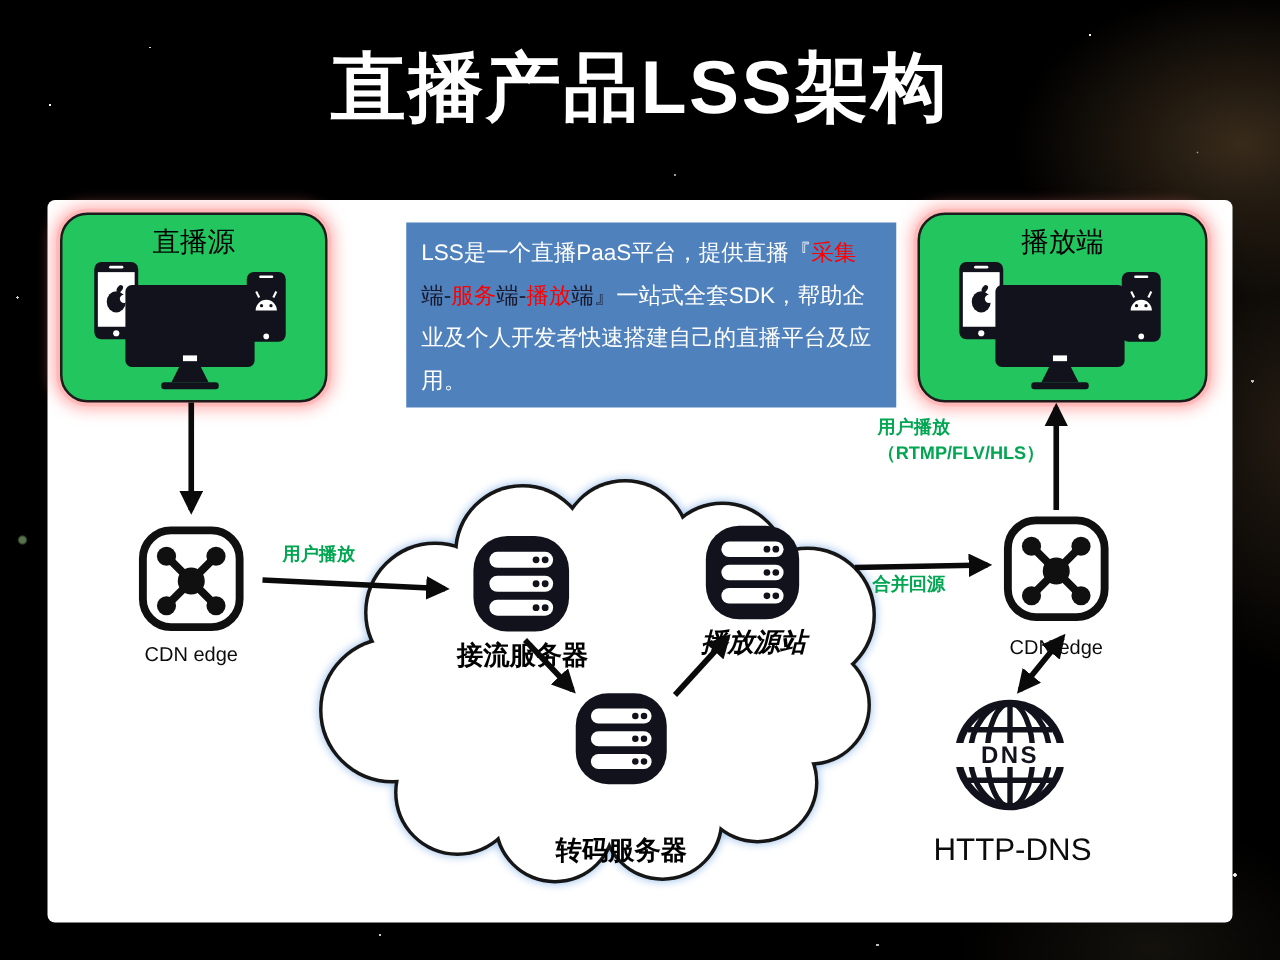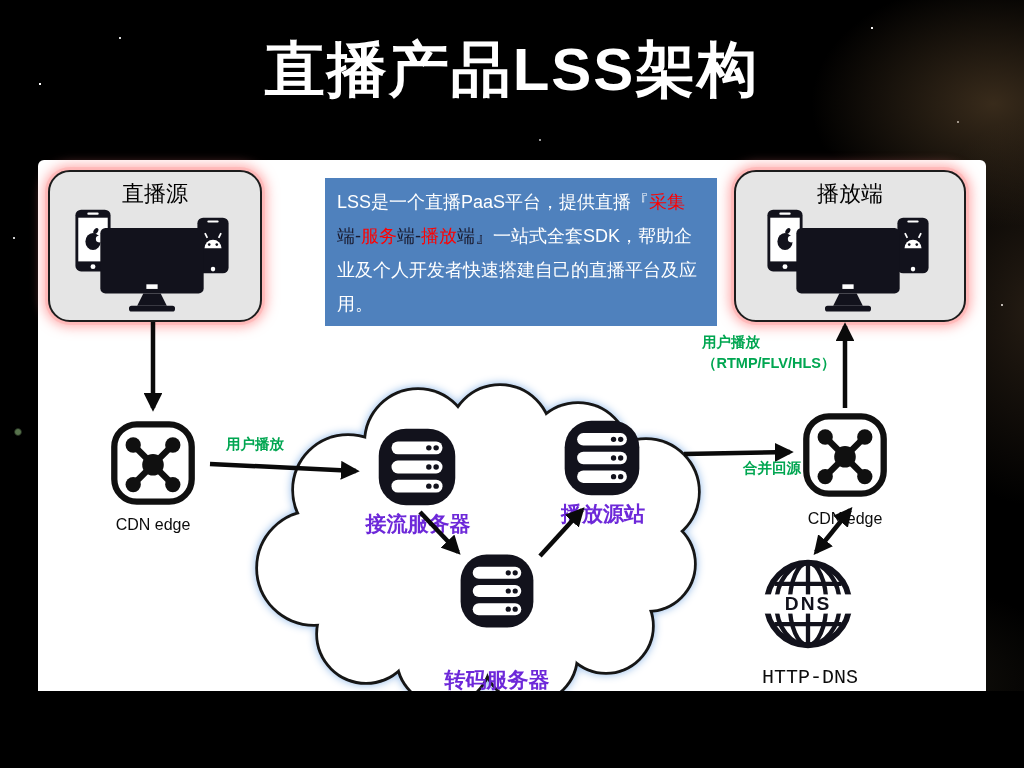--- a/index.html
+++ b/index.html
@@ -1,17 +1,17 @@
 <!DOCTYPE html>
 <html><head>
 <meta charset="utf-8">
 <style>
   html,body{margin:0;padding:0;background:#000;}
   #stage{
-    position:relative;width:1024px;height:691px;overflow:hidden;
+    position:relative;width:1024px;height:768px;overflow:hidden;
     font-family:"Liberation Sans",sans-serif;
     background-color:#000;
     background-image:
       radial-gradient(ellipse 280px 190px at 97% 15%, rgba(125,95,60,.45), transparent 65%),
       radial-gradient(ellipse 200px 300px at 101% 45%, rgba(105,80,55,.35), transparent 65%),
       radial-gradient(ellipse 220px 140px at 90% 99%, rgba(80,70,50,.25), transparent 70%),
       radial-gradient(6px 6px at 18px 432px, rgba(160,210,140,.55) 40%, transparent 70%),
       radial-gradient(2px 2px at 40px 84px, #fff 50%, transparent 55%),
       radial-gradient(1.5px 1.5px at 120px 38px, rgba(255,255,255,.85) 50%, transparent 55%),
       radial-gradient(2px 2px at 872px 28px, #fff 50%, transparent 55%),
@@ -27,21 +27,21 @@
   .slide-title{
     position:absolute;top:30px;left:0;right:0;text-align:center;
     font-size:60px;font-weight:bold;color:#fff;letter-spacing:2px;
   }
   .panel{
     position:absolute;left:38px;top:160px;width:948px;height:578px;
     background:#fff;border-radius:6px;
   }
   
   .device-box{
-    position:absolute;background:#e5e5e5;border:2.5px solid #1c1c1c;border-radius:22px;
+    position:absolute;background:#22c55e;border:2.5px solid #1c1c1c;border-radius:22px;
     box-shadow:0 0 0 3px rgba(255,175,175,.55), 0 0 12px 5px rgba(255,130,130,.65);
   }
   .device-title{
     text-align:center;margin-top:7px;font-size:22px;color:#000;
     font-family:"Liberation Serif","DejaVu Serif",serif;
   }
   .abs{position:absolute;}
   
   .info-box{
     position:absolute;left:272px;top:18px;width:392px;height:148px;
@@ -55,21 +55,21 @@
   .edge-label{
     position:absolute;color:#00a651;font-size:14.5px;font-weight:bold;
     line-height:21px;white-space:nowrap;z-index:4;
   }
   
   .node-label-sans{
     position:absolute;width:160px;text-align:center;color:#0c0c0c;
     font-size:16px;z-index:4;
   }
   .node-label-serif{
-    position:absolute;width:170px;text-align:center;color:#6d28d9;
+    position:absolute;width:170px;text-align:center;color:#000000;
     font-size:21px;font-weight:bold;z-index:4;
     font-family:"Liberation Serif","DejaVu Serif",serif;
   }
   .icon-svg{position:absolute;z-index:2;}
   .cloud-svg{position:absolute;left:210px;top:222px;z-index:1;
     filter:drop-shadow(0 0 4px #8fb8e8);}
   .arrows-svg{position:absolute;left:0;top:0;z-index:5;pointer-events:none;}
 </style>
 </head>
 <body>
@@ -136,21 +136,21 @@
       </svg>
       <svg class="abs" style="left:58px;top:54px;z-index:2;" width="108" height="88" viewBox="0 0 105 86">
         <rect x="2" y="2" width="101" height="64" rx="5" fill="#12121c"></rect>
         <rect x="47" y="57" width="11" height="4.5" fill="#fff"></rect>
         <path d="M 44 66 h 17 l 6 12 h -29 z" fill="#12121c"></path>
         <rect x="30" y="78" width="45" height="5.5" rx="2.5" fill="#12121c"></rect>
       </svg>
     </div>
 
     <div class="edge-label" style="left:188px;top:274px;">用户播放</div>
-    <div class="edge-label" style="left:660px;top:298px;padding-left:45px;">合并回源</div>
+    <div class="edge-label" style="left:660px;top:298px;">合并回源</div>
     <div class="edge-label" style="left:664px;top:172px;">
       <div>用户播放</div>
       <div>（RTMP/FLV/HLS）</div>
     </div>
 
     <svg class="cloud-svg" width="456" height="326" viewBox="0 0 456 326">
       <g stroke="#161616" stroke-width="5.5" fill="#ffffff">
         <circle cx="66" cy="186" r="56"></circle>
           <circle cx="100" cy="108" r="54"></circle>
         <circle cx="170" cy="60" r="52"></circle>
@@ -238,21 +238,21 @@
       </g>
       <g fill="#12121c">
         <circle cx="58" cy="24" r="3"></circle>
           <circle cx="66" cy="24" r="3"></circle>
         <circle cx="58" cy="45" r="3"></circle>
           <circle cx="66" cy="45" r="3"></circle>
         <circle cx="58" cy="66" r="3"></circle>
           <circle cx="66" cy="66" r="3"></circle>
       </g>
     </svg>
-    <div class="node-label-serif" style="left:480px;top:340px;">播放源站</div>
+    <div class="node-label-serif" style="left:480px;top:340px;font-style:italic;">播放源站</div>
 
     <svg class="icon-svg" style="left:420px;top:392px;" width="78" height="78" viewBox="0 0 90 90">
       <rect x="3" y="3" width="84" height="84" rx="30" fill="#12121c"></rect>
       <g fill="#fff">
         <rect x="17" y="17" width="56" height="14" rx="7"></rect>
         <rect x="17" y="38" width="56" height="14" rx="7"></rect>
         <rect x="17" y="59" width="56" height="14" rx="7"></rect>
       </g>
       <g fill="#12121c">
         <circle cx="58" cy="24" r="3"></circle>
@@ -268,21 +268,21 @@
     <svg class="icon-svg" style="left:722px;top:396px;" width="96" height="96" viewBox="0 0 100 100">
       <circle cx="50" cy="50" r="43" fill="none" stroke="#12121c" stroke-width="6"></circle>
       <ellipse cx="50" cy="50" rx="19" ry="43" fill="none" stroke="#12121c" stroke-width="4.5"></ellipse>
       <ellipse cx="50" cy="50" rx="33" ry="43" fill="none" stroke="#12121c" stroke-width="4.5"></ellipse>
       <line x1="50" y1="7" x2="50" y2="93" stroke="#12121c" stroke-width="4.5"></line>
       <line x1="15" y1="29" x2="85" y2="29" stroke="#12121c" stroke-width="4.5"></line>
       <line x1="15" y1="71" x2="85" y2="71" stroke="#12121c" stroke-width="4.5"></line>
       <rect x="0" y="40" width="100" height="20" fill="#ffffff"></rect>
       <text x="50" y="56.5" text-anchor="middle" font-size="20" font-weight="bold" fill="#12121c" letter-spacing="2" font-family="Liberation Sans, sans-serif">DNS</text>
     </svg>
-    <div class="node-label-sans" style="left:692px;top:506px;font-size:20px;font-family:Liberation Mono, monospace;">HTTP-DNS</div>
+    <div class="node-label-sans" style="left:692px;top:506px;font-size:25px;">HTTP-DNS</div>
 
     <svg class="arrows-svg" width="948" height="578" viewBox="0 0 948 578">
       <defs>
         <marker id="ah" viewBox="0 0 10 10" refX="8" refY="5" markerWidth="4.2" markerHeight="4.2" orient="auto-start-reverse">
           <path d="M0,0 L10,5 L0,10 z" fill="#0a0a0a"></path>
         </marker>
       </defs>
       <g stroke="#0a0a0a" stroke-width="4.5" fill="none">
         <line x1="115" y1="162" x2="115" y2="248" marker-end="url(#ah)"></line>
         <line x1="172" y1="304" x2="318" y2="311" marker-end="url(#ah)"></line>

